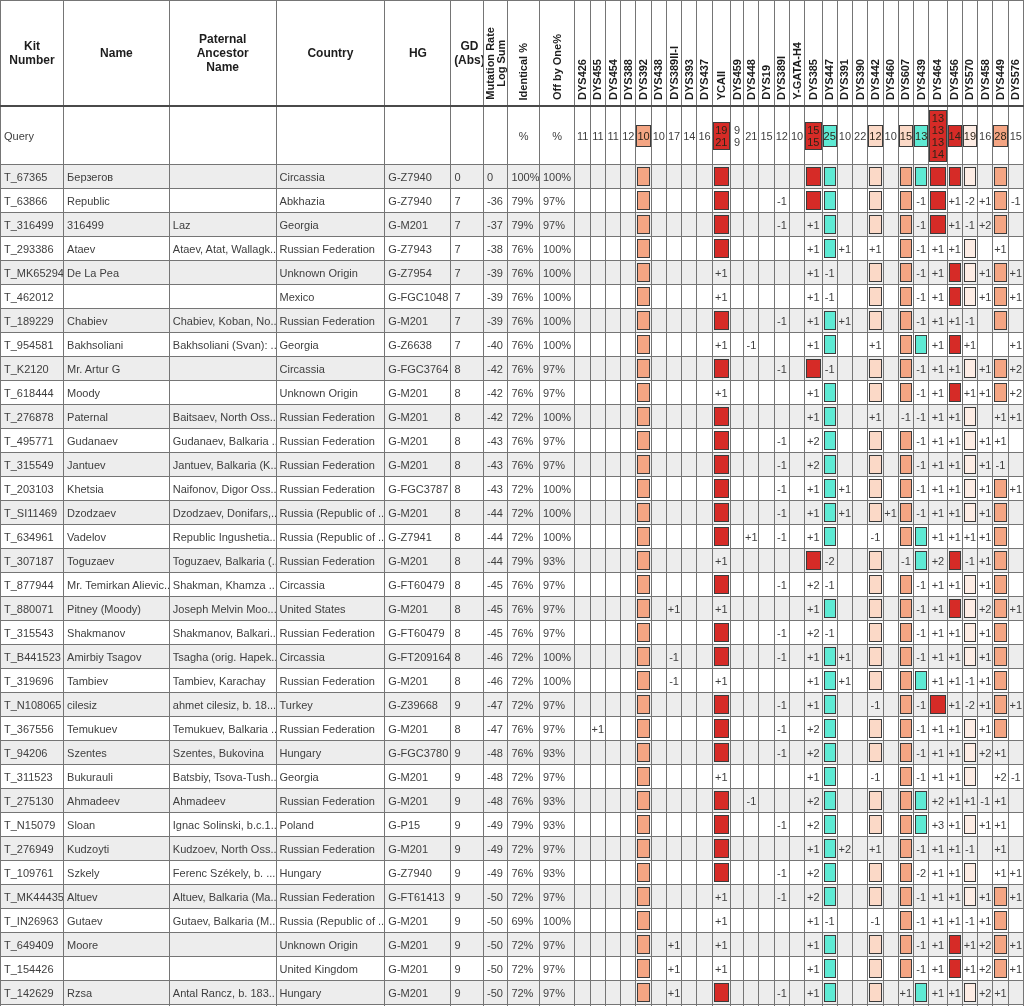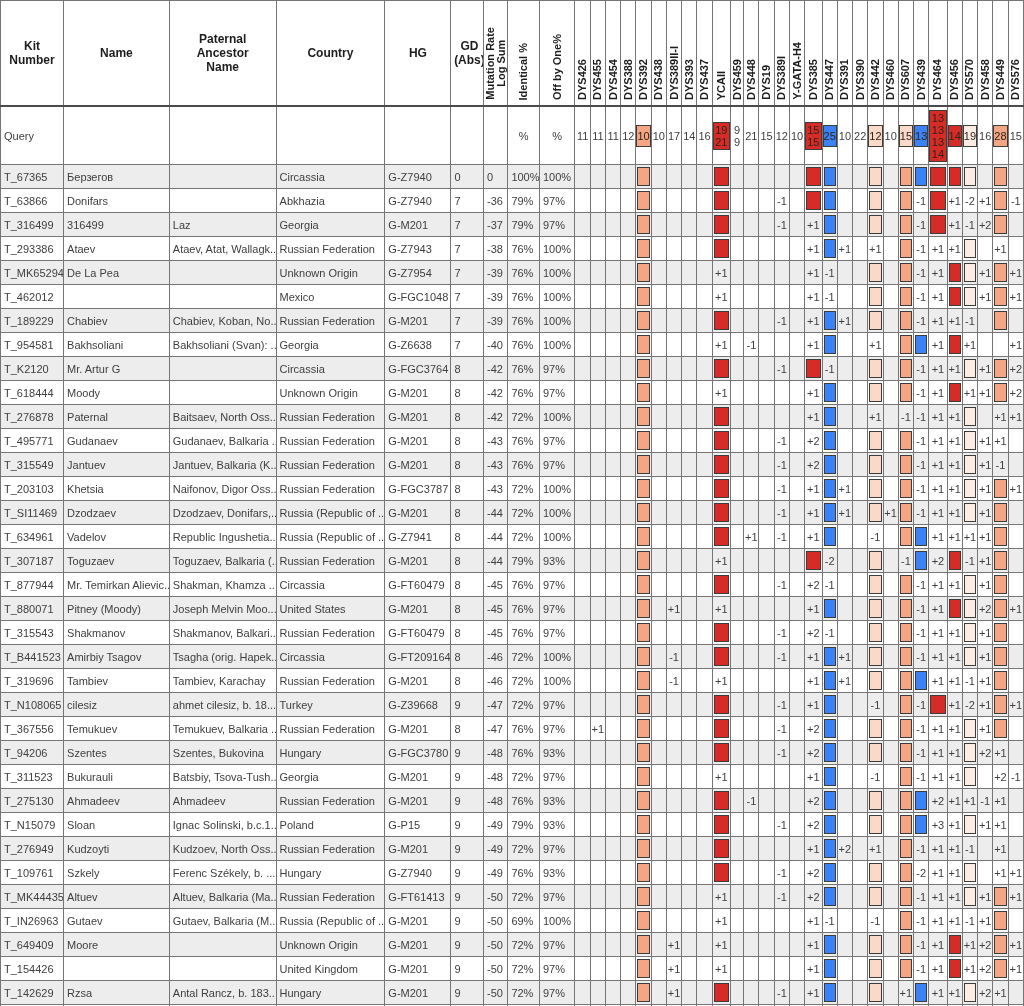--- a/index.html
+++ b/index.html
@@ -21,21 +21,21 @@
   tbody tr:nth-child(even) td.base{background:#ffffff;}
   .lcell{display:block;white-space:nowrap;overflow:hidden;padding:0 3px;text-align:left;}
   .ccell{text-align:center;}
   .w{display:flex;width:100%;height:100%;align-items:center;justify-content:center;}
   .t{text-align:center;line-height:12px;white-space:pre-line;}
   .chip{width:calc(100% - 4px);height:17px;margin:auto;border:1px solid #3c3c3c;
         display:flex;align-items:center;justify-content:center;line-height:12px;
         text-align:center;white-space:pre-line;color:#2e2418;}
   tr.qrow .chip{height:auto;min-height:18px;width:calc(100% - 2px);padding:1px 0;}
   .bg-red{background:#d62b27;}
-  .bg-orangered{background:#3b82f6;}
+  .bg-orangered{background:#5eead4;}
   .bg-peach{background:#f4a583;}
   .bg-light{background:#fbd9c7;}
   .bg-xlight{background:#fdece4;}
 </style>
 </head>
 <body>
 
 <div id="stage">
   <table>
     <colgroup>
@@ -563,21 +563,21 @@
           </td>
           <td class="base">
             <div class="w"></div>
           </td>
         </tr>
         <tr>
           <td class="base">
             <span class="lcell">T_63866</span>
           </td>
           <td class="base">
-            <span class="lcell">Donifars</span>
+            <span class="lcell">Republic</span>
           </td>
           <td class="base">
             <span class="lcell"></span>
           </td>
           <td class="base">
             <span class="lcell">Abkhazia</span>
           </td>
           <td class="base">
             <span class="lcell">G-Z7940</span>
           </td>

